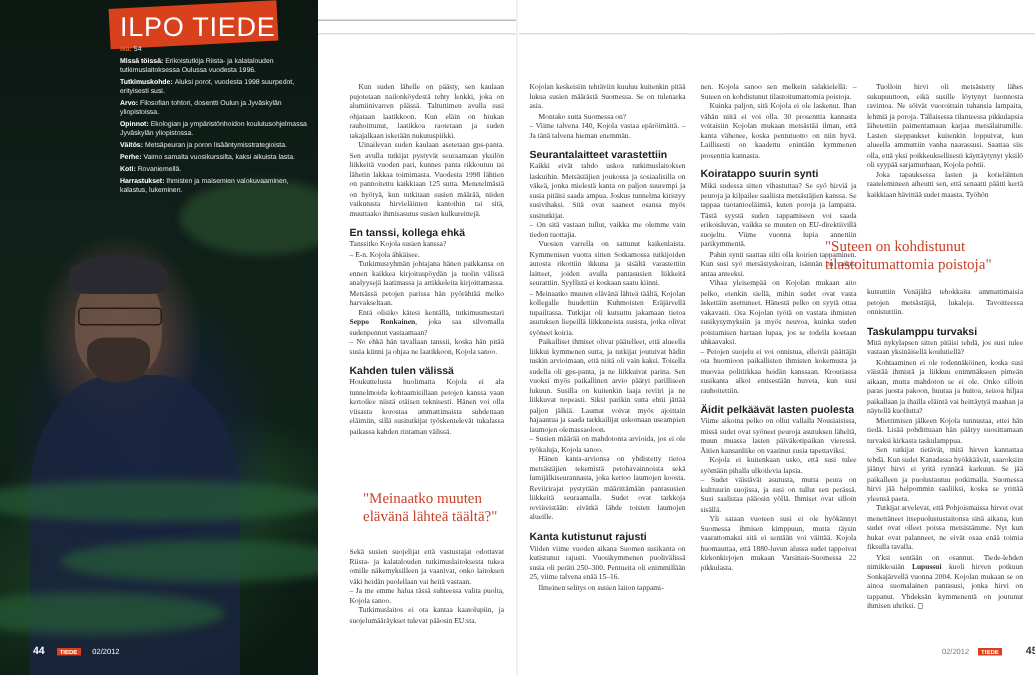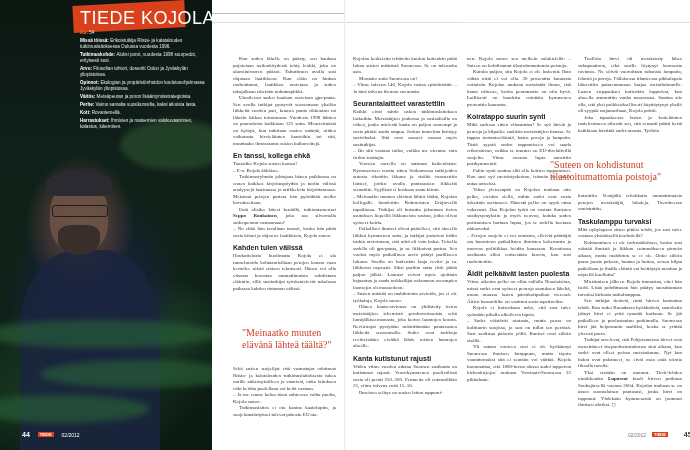--- a/index.html
+++ b/index.html
@@ -45,21 +45,21 @@
   <div class="hair"></div>
   <div class="glasses"></div>
   <div class="beard"></div>
   <div class="branch" style="left:-20px;top:320px;width:240px;"></div>
   <div class="branch" style="left:40px;top:360px;width:200px;"></div>
   <div class="branch" style="left:-30px;top:395px;width:180px;"></div>
   <div class="branch" style="left:120px;top:120px;width:110px;height:50px;background:rgba(60,110,60,.4);"></div>
 </div>
 
 <div class="name-tag"></div>
-<div class="name-text">TIEDE KOJOLA</div>
+<div class="name-text">ILPO TIEDE</div>
 
 <div class="facts">
     <div class="row age"><b>Ikä</b><b>: </b><span>54</span></div>
     <div class="row"><b>Missä töissä</b><b>: </b><span>Erikoistutkija Riista- ja kalatalouden tutkimuslaitoksessa Oulussa vuodesta 1996.</span></div>
     <div class="row"><b>Tutkimuskohde</b><b>: </b><span>Aluksi porot, vuodesta 1998 suurpedot, erityisesti susi.</span></div>
     <div class="row"><b>Arvo</b><b>: </b><span>Filosofian tohtori, dosentti Oulun ja Jyväskylän yliopistoissa.</span></div>
     <div class="row"><b>Opinnot</b><b>: </b><span>Ekologian ja ympäristönhoidon koulutusohjelmassa Jyväskylän yliopistossa.</span></div>
     <div class="row"><b>Väitös</b><b>: </b><span>Metsäpeuran ja poron lisääntymisstrategioista.</span></div>
     <div class="row"><b>Perhe</b><b>: </b><span>Vaimo samalta vuosikurssilta, kaksi aikuista lasta.</span></div>
     <div class="row"><b>Koti</b><b>: </b><span>Rovaniemellä.</span></div>

